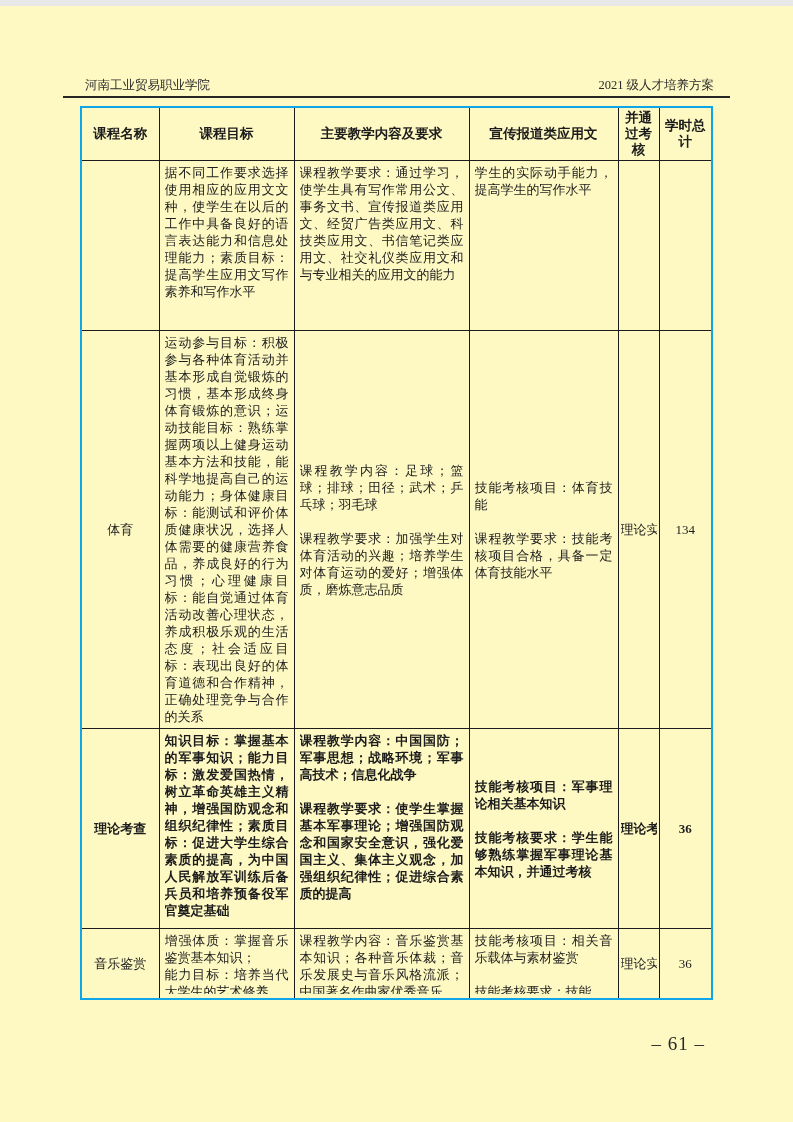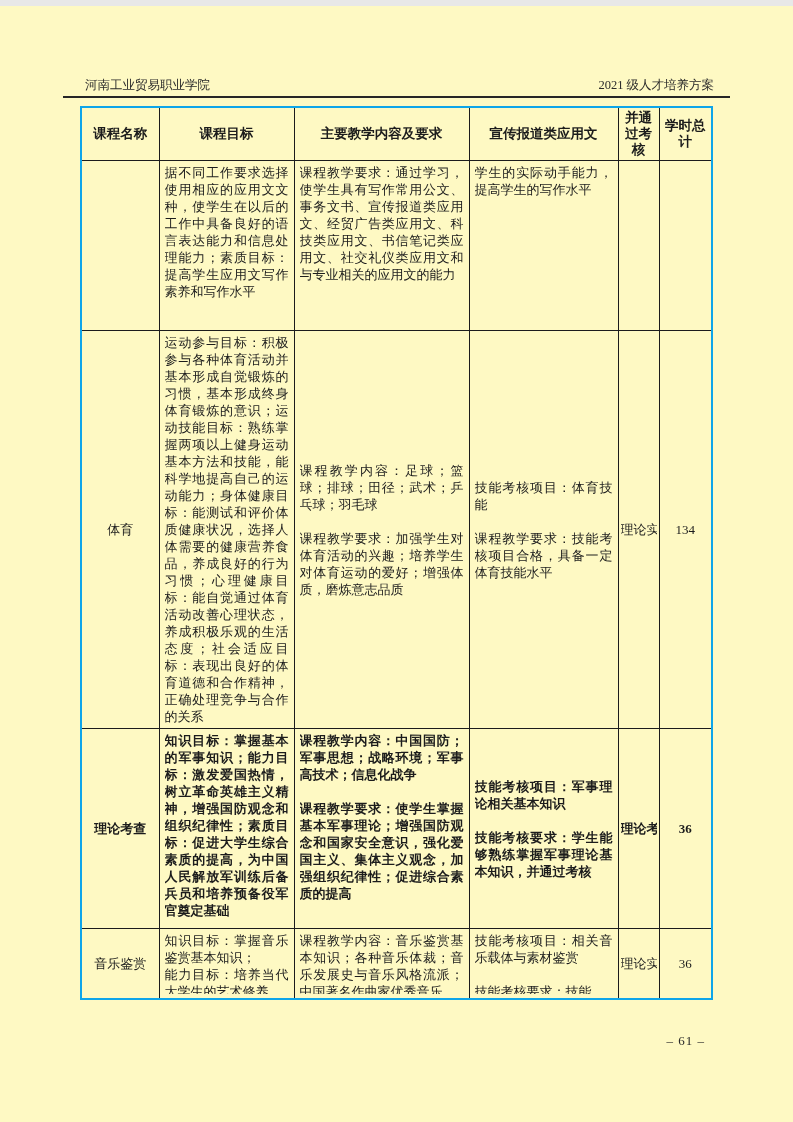--- a/index.html
+++ b/index.html
@@ -39,21 +39,21 @@
   .cell.center { text-align:center; word-break:keep-all; }
   td.v-top { vertical-align:top; }
   td.name-cell { text-align:center; }
   td.name-cell .cell { text-align:center; }
   tr.r1 td { height:170px; }  tr.r1 .cell { max-height:162px; }
   tr.r2 td { height:323px; }  tr.r2 .cell { max-height:423px; }
   tr.r3 td { height:200px;font-weight:bold; }  tr.r3 .cell { max-height:192px; }
   tr.r4 td { height:70px;  }  tr.r4 .cell { max-height:62px;  }
   .page-footer {
     position:absolute; top:1027px; right:88px;
-    font-size:13px; color:#2a2a2a; letter-spacing:1px;
+    font-size:19px; color:#2a2a2a; letter-spacing:1px;
   }
 </style>
 </head>
 <body>
 
 <div class="page">
 
   <div class="doc-header">
     <span class="hl">河南工业贸易职业学院</span>
     <span class="hr">2021 级人才培养方案</span>
@@ -146,21 +146,21 @@
           </td>
         <td>
             <div class="cell center">36</div>
           </td>
       </tr>
       <tr class="r4">
         <td class="name-cell">
             <div class="cell">音乐鉴赏</div>
           </td>
         <td class="v-top">
-            <div class="cell">知识目标：掌握音乐鉴赏基本知识；
+            <div class="cell">增强体质：掌握音乐鉴赏基本知识；
 能力目标：培养当代大学生的艺术修养</div>
           </td>
         <td class="v-top">
             <div class="cell">课程教学内容：音乐鉴赏基本知识；各种音乐体裁；音乐发展史与音乐风格流派；中国著名作曲家优秀音乐</div>
           </td>
         <td class="v-top">
             <div class="cell">技能考核项目：相关音乐载体与素材鉴赏
 
 技能考核要求：技能</div>
           </td>

